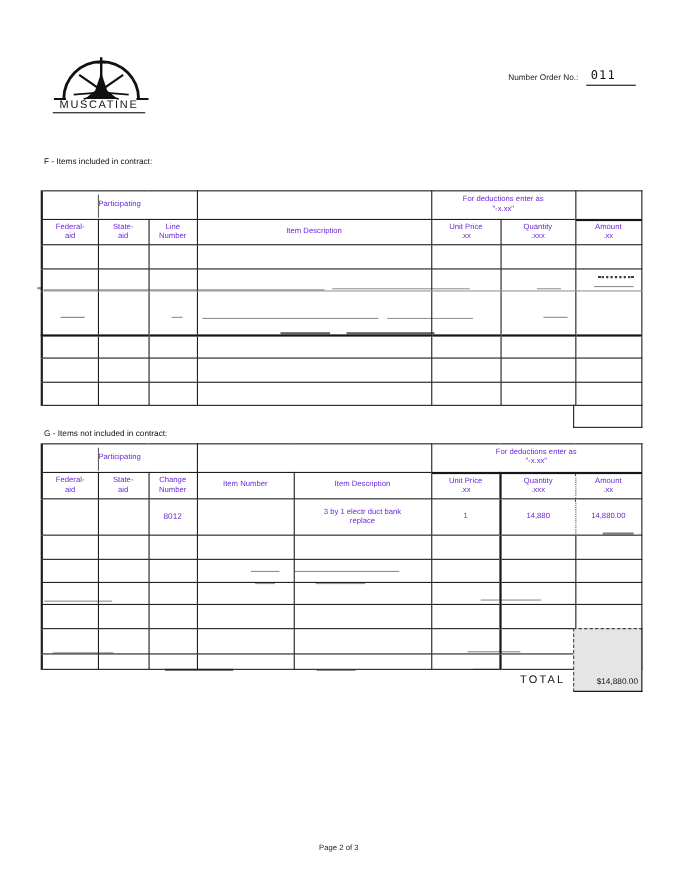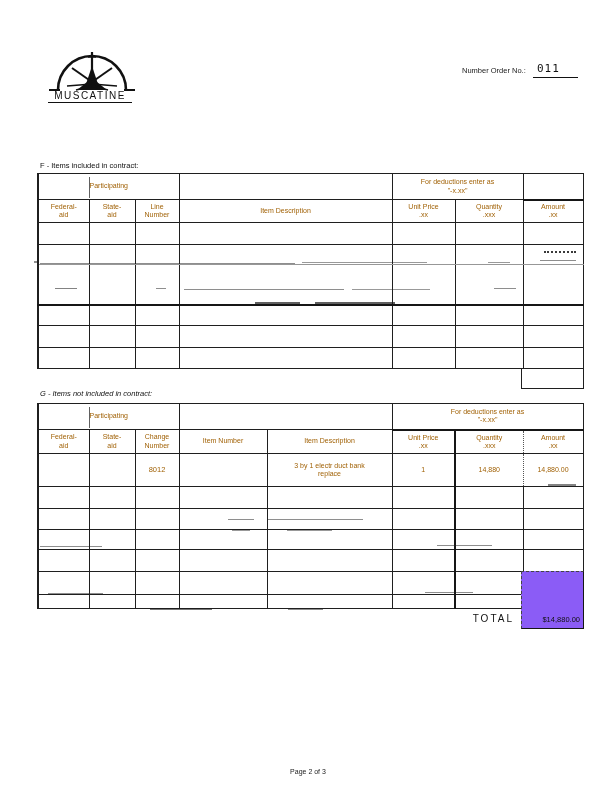--- a/index.html
+++ b/index.html
@@ -20,21 +20,21 @@
     position:absolute;left:537px;top:62px;font-size:11px;letter-spacing:1px;
     font-family:"DejaVu Sans Mono",monospace;color:#111;
   }
   .co-underline{position:absolute;left:533px;top:77px;width:45px;height:1px;background:#111;}
   
   .sec-title{position:absolute;left:40px;font-size:7.5px;color:#111;}
   .footer{position:absolute;left:0;top:768px;width:616px;text-align:center;font-size:7px;color:#222;}
   
   .tbl{
     position:absolute;left:37px;border-collapse:collapse;table-layout:fixed;
-    font-family:"Liberation Sans",sans-serif;color:#a16207;
+    font-family:"Liberation Sans",sans-serif;color:#6d28d9;
   }
   .tbl td{
     border:1px solid #1f1f1f;padding:0;text-align:center;vertical-align:middle;
     font-size:7px;line-height:1.15;white-space:pre-line;overflow:hidden;
   }
   .tbl td:first-child{border-left:2px solid #1f1f1f;}
   .tbl td:last-child{border-right:1.5px solid #1f1f1f;}
   .tbl tr:first-child td{border-top:1.5px solid #1f1f1f;}
   .part{font-size:8px;}
   .note{font-size:6.5px;line-height:1.3;}
@@ -56,21 +56,21 @@
   .v-top{vertical-align:top;padding-top:1px;}
   .desc{text-align:left;padding:1px 2px 0 3px;font-size:7.5px;line-height:1.3;}
   .num{text-align:right;padding-right:2px;font-size:7.5px;}
   .qty{padding-right:4px;}
   
   .f-sub-box{
     position:absolute;left:521px;top:368px;width:61px;height:20px;
     border-left:1px solid #1f1f1f;border-right:1.5px solid #1f1f1f;border-bottom:1.5px solid #1f1f1f;
   }
   .g-total-box{
-    position:absolute;left:521px;top:571px;width:61px;height:56px;background:#8b5cf6;
+    position:absolute;left:521px;top:571px;width:61px;height:56px;background:#e5e5e5;
     border-top:1px dashed #444;border-left:1px dashed #444;
     border-right:1.5px solid #161616;border-bottom:1.5px solid #161616;
   }
   .g-total-value{position:absolute;right:3px;bottom:4px;font-size:7.5px;color:#111;}
   .total-label{
     position:absolute;left:390px;top:613px;width:124px;text-align:right;
     font-size:10px;letter-spacing:2px;color:#111;
   }
   
   .art{position:absolute;background:#1d1d1d;}
@@ -95,21 +95,21 @@
     <line x1="46" y1="34" x2="71" y2="36" stroke="#111" stroke-width="1.5"></line>
     <line x1="46" y1="36" x2="30" y2="40" stroke="#111" stroke-width="1.5"></line>
     <line x1="46" y1="36" x2="62" y2="40" stroke="#111" stroke-width="1.5"></line>
   </svg>
   <div class="logo-text">MUSCATINE</div>
 
   <div class="co-label">Number Order No.:</div>
   <div class="co-value">011</div>
   <div class="co-underline"></div>
 
-  <div class="sec-title" style="top:161px;">F - Items included in contract:</div>
+  <div class="sec-title" style="top:142px;">F - Items included in contract:</div>
 
   <table class="tbl" id="tblF">
     <colgroup>
       <col style="width:51px">
         <col style="width:46px">
         <col style="width:44px">
       <col style="width:213px">
         <col style="width:63px">
         <col style="width:68px">
         <col style="width:60px">
@@ -188,21 +188,21 @@
           <td></td>
           <td></td>
           <td></td>
           <td></td>
           <td></td>
         </tr>
   </tbody>
     </table>
   <div class="f-sub-box"></div>
 
-  <div class="sec-title" style="top:389px;font-style:italic;">G - Items not included in contract:</div>
+  <div class="sec-title" style="top:389px;">G - Items not included in contract:</div>
 
   <table class="tbl" id="tblG">
     <colgroup>
       <col style="width:51px">
         <col style="width:46px">
         <col style="width:44px">
         <col style="width:88px">
       <col style="width:125px">
         <col style="width:63px">
         <col style="width:68px">

